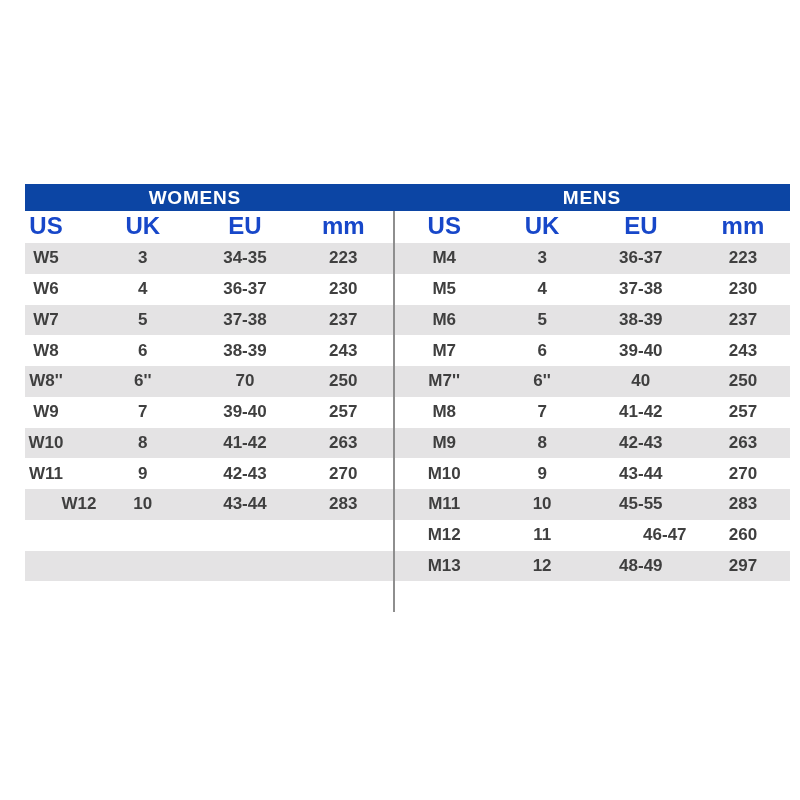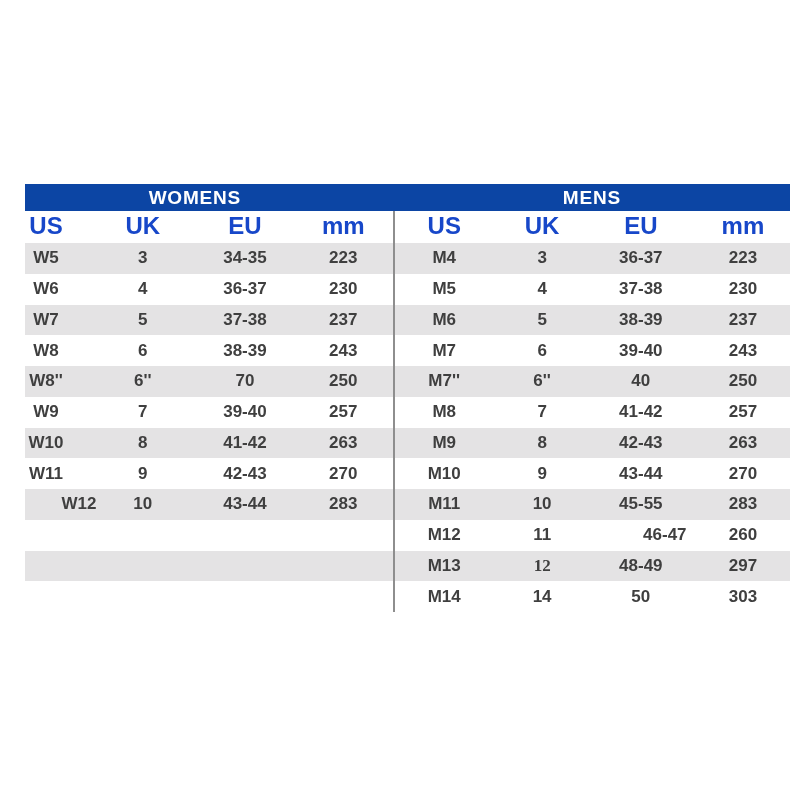--- a/index.html
+++ b/index.html
@@ -193,31 +193,21 @@
           <span class="tcell" style="left: 67.6%;">11</span>
           <span class="tcell" style="left: 80.5%; margin-left: 24px;">46-47</span>
           <span class="tcell" style="left: 93.85%;">260</span>
         </div>
         <div class="trow odd">
           <span class="tcell" style="left: 2.75%;"></span>
           <span class="tcell" style="left: 15.4%;"></span>
           <span class="tcell" style="left: 28.75%;"></span>
           <span class="tcell" style="left: 41.6%;"></span>
           <span class="tcell" style="left: 54.8%;">M13</span>
-          <span class="tcell" style="left: 67.6%; font-family: Liberation Serif, serif;">12</span>
+          <span class="tcell" style="left: 67.6%;">12</span>
           <span class="tcell" style="left: 80.5%;">48-49</span>
           <span class="tcell" style="left: 93.85%;">297</span>
-        </div>
-        <div class="trow even">
-          <span class="tcell" style="left: 2.75%;"></span>
-          <span class="tcell" style="left: 15.4%;"></span>
-          <span class="tcell" style="left: 28.75%;"></span>
-          <span class="tcell" style="left: 41.6%;"></span>
-          <span class="tcell" style="left: 54.8%;">M14</span>
-          <span class="tcell" style="left: 67.6%;">14</span>
-          <span class="tcell" style="left: 80.5%;">50</span>
-          <span class="tcell" style="left: 93.85%;">303</span>
         </div>
       </div>
 
     <div class="divider"></div>
   </div>
 </div>
 
 </body></html>

